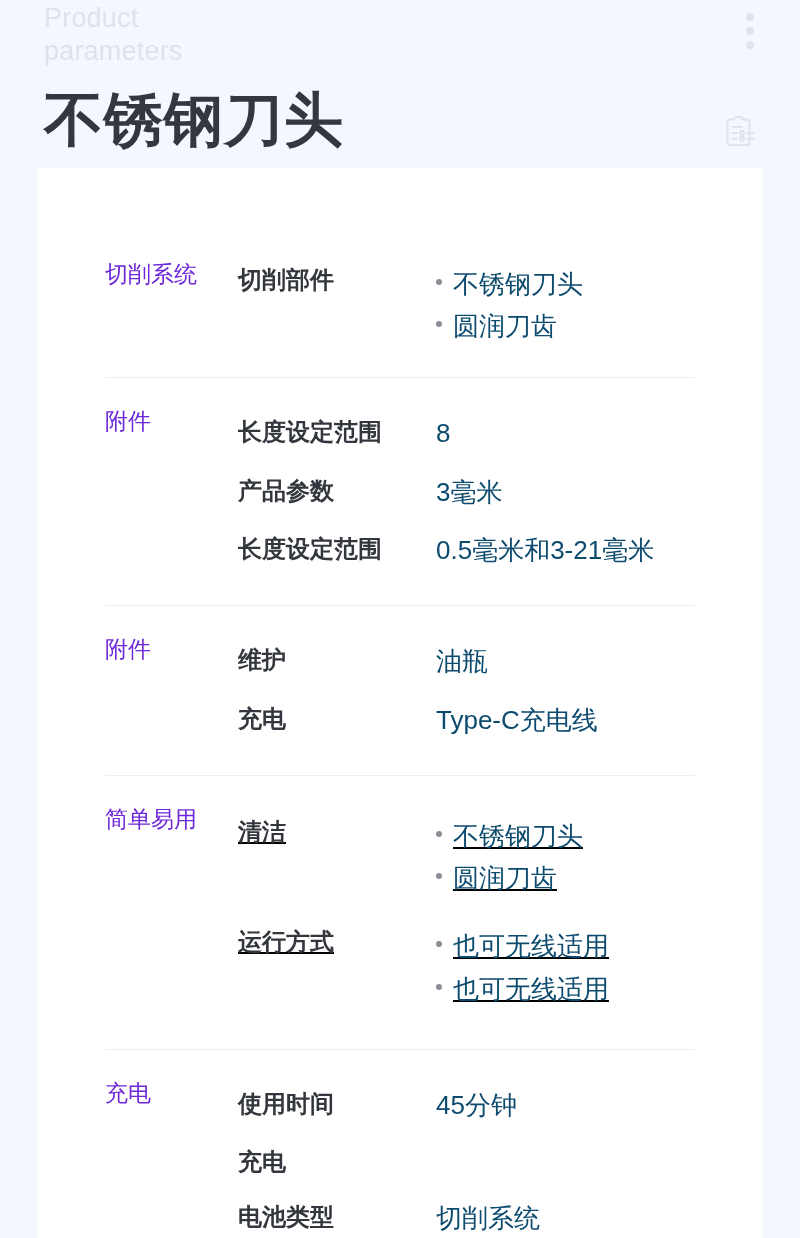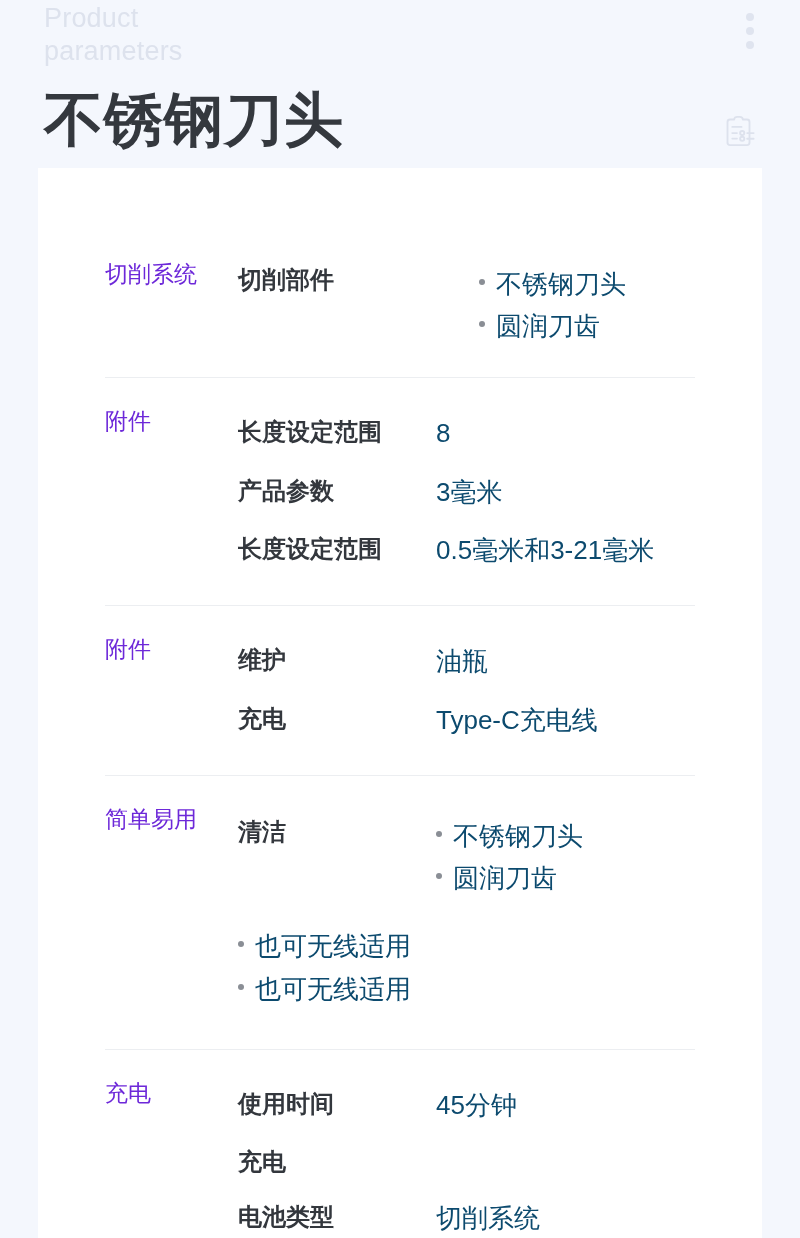--- a/index.html
+++ b/index.html
@@ -172,22 +172,22 @@
   }
 
   
   .spec-group.g0 .group-inner { padding-top: 14px; padding-bottom: 24px; }
   .spec-group.g1 .group-inner { padding-top: 26px; padding-bottom: 26px; }
   .spec-group.g2 .group-inner { padding-top: 26px; padding-bottom: 26px; }
   .spec-group.g3 .group-inner { padding-top: 26px; padding-bottom: 26px; }
   .spec-group.g4 .group-inner { padding-top: 26px; padding-bottom: 26px; }
   .spec-group.g5 .group-inner { padding-top: 26px; padding-bottom: 26px; }
 
-  .spec-group.g3 .spec-row { padding: 13px 0; }
-  .spec-group.g0 .spec-row { padding: 6px 0; gap: 43px; }
+  .spec-group.g3 .spec-row { padding: 13px 0; text-decoration: underline; }
+  .spec-group.g0 .spec-row { padding: 6px 0; }
 </style>
 </head>
 <body>
 
 <div class="page-header">
   <div class="eyebrow">Product
 parameters</div>
 
   <div class="kebab-menu">
     <span></span>
@@ -276,20 +276,21 @@
             <div class="spec-row">
               <div class="row-label">清洁</div>
               <div class="row-value">
                 <ul class="value-list">
                   <li>不锈钢刀头</li>
                   <li>圆润刀齿</li>
                 </ul>
               </div>
             </div>
             <div class="spec-row">
+              <div class="row-label">运行方式</div>
               <div class="row-value">
                 <ul class="value-list">
                   <li>也可无线适用</li>
                   <li>也可无线适用</li>
                 </ul>
               </div>
             </div>
           </div>
         </div>
       </div>

